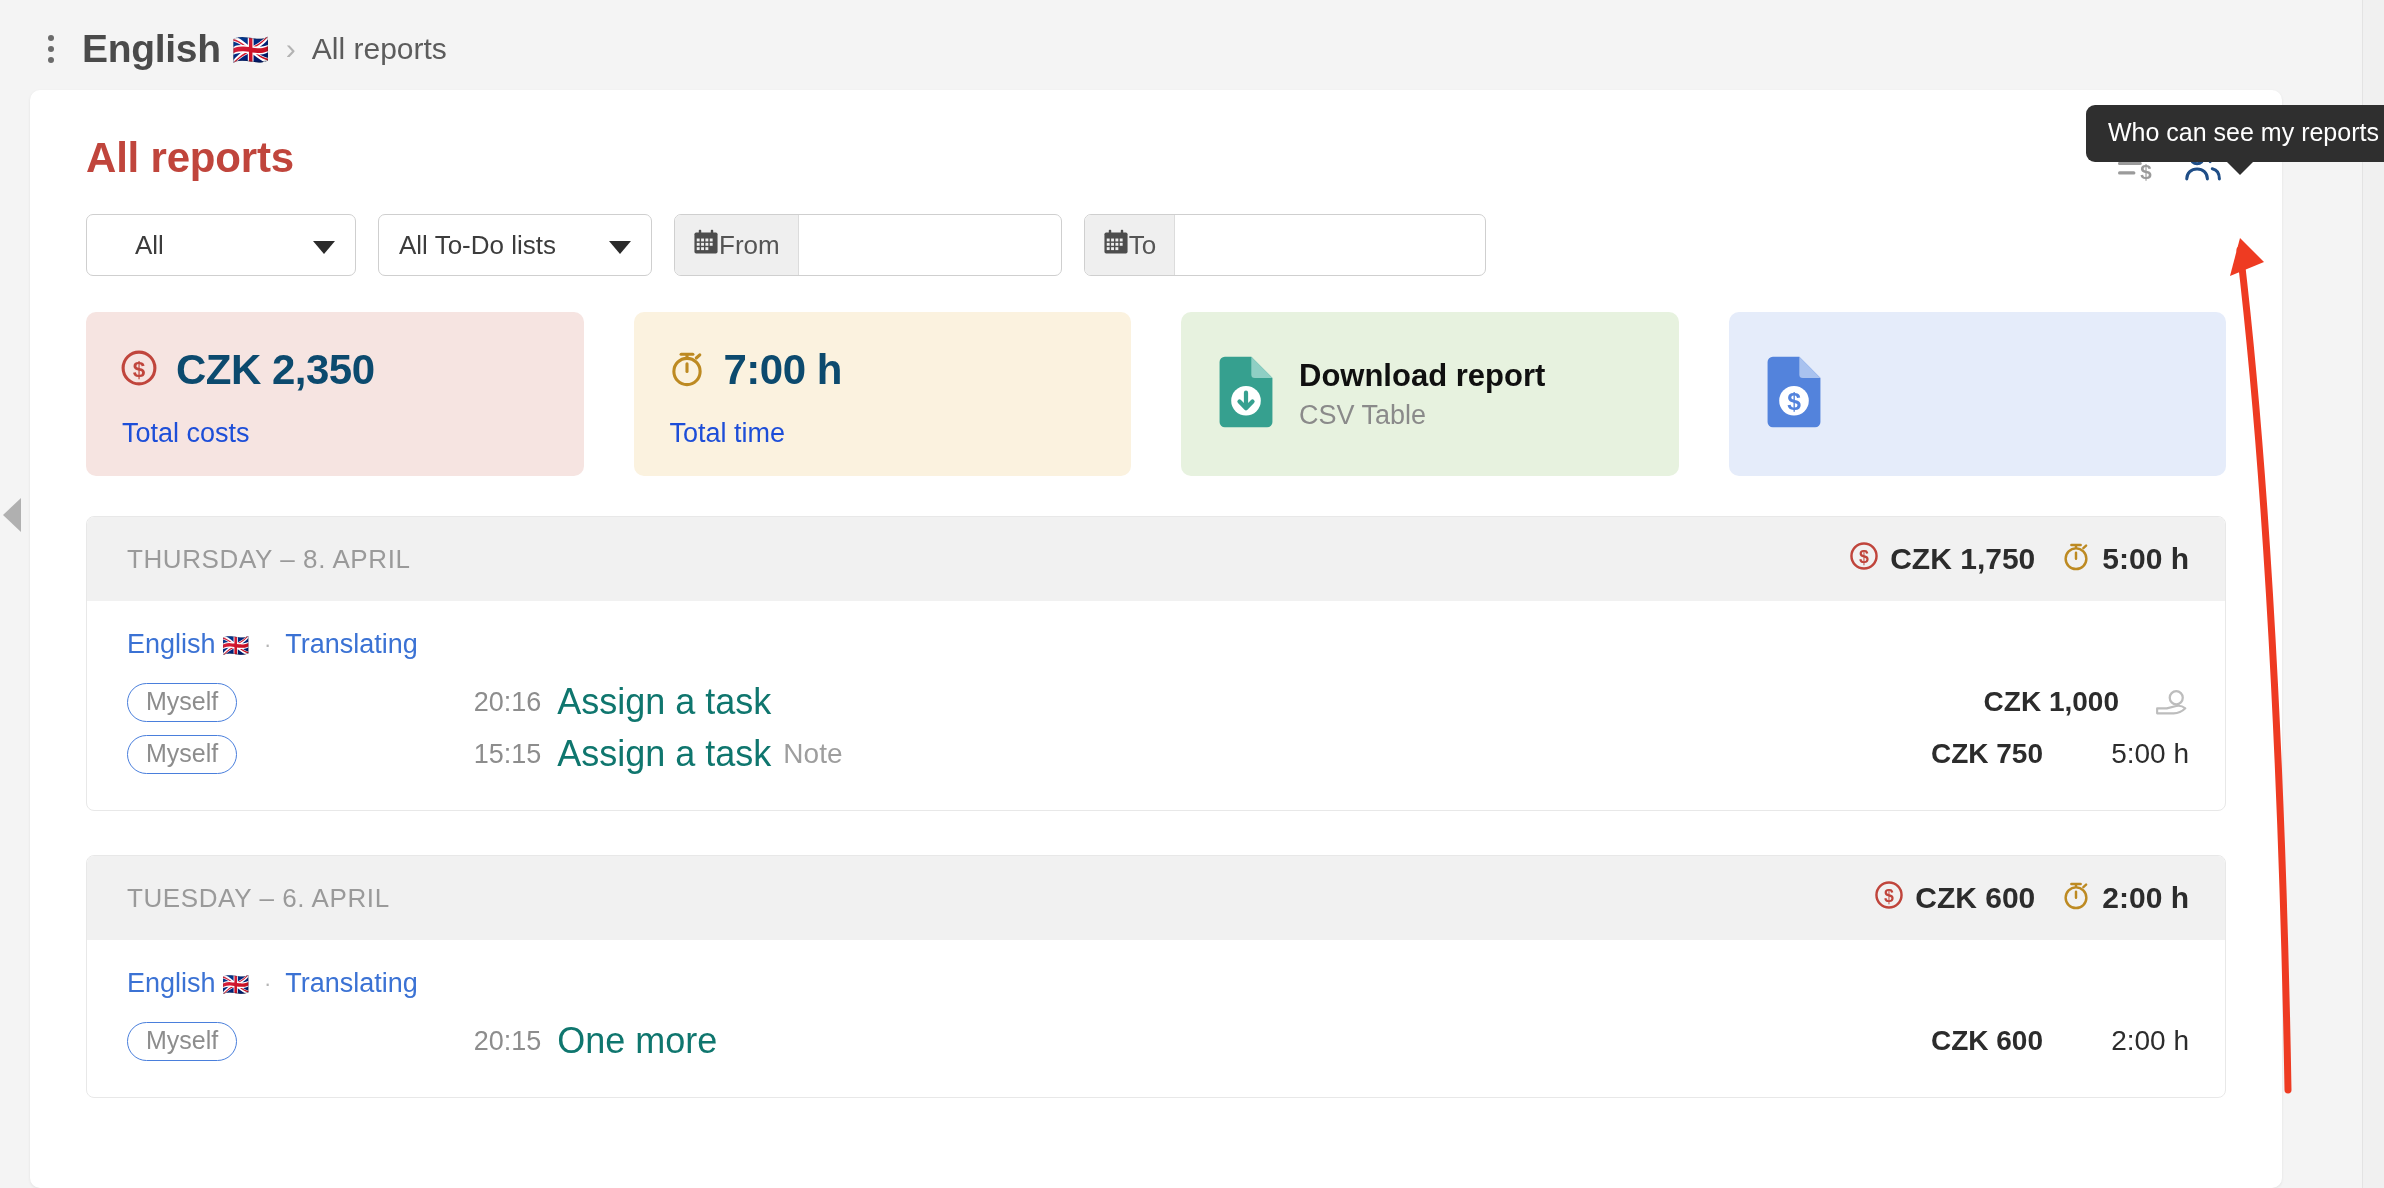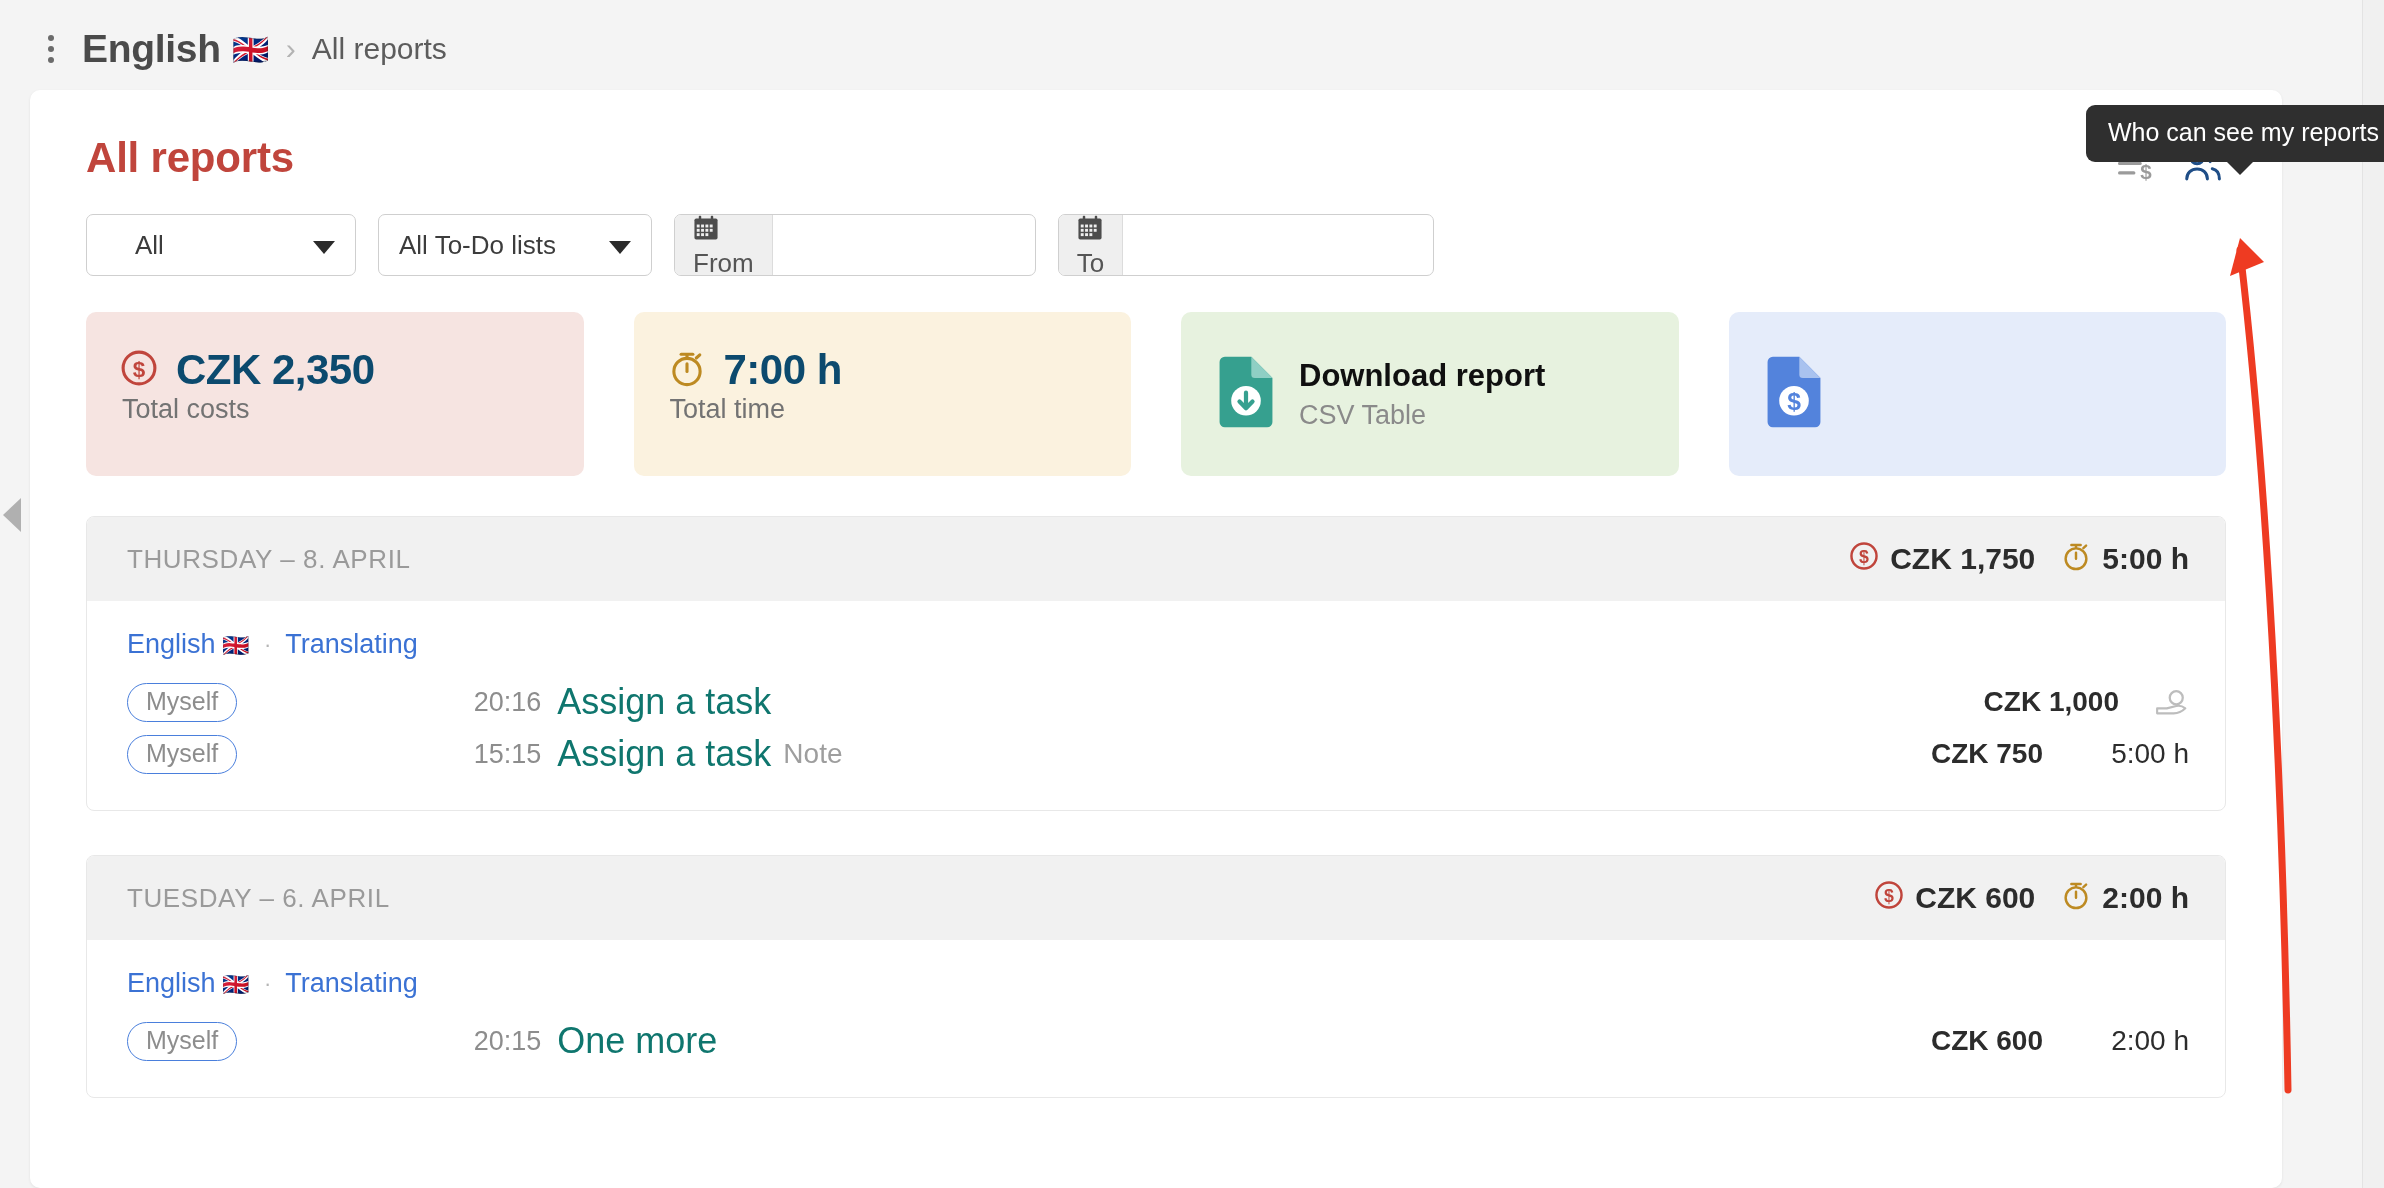--- a/index.html
+++ b/index.html
@@ -145,28 +145,27 @@
     align-items: stretch;
     height: 62px;
     border: 1px solid #cfcfcf;
     border-radius: 7px;
     overflow: hidden;
     background: #fff;
   }
   .date-prefix {
     background: #efefef;
     display: flex;
-    align-items: flex-start;
+    align-items: center;
     gap: 0;
     padding: 0 18px;
     font-size: 26px;
     color: #555;
     border-right: 1px solid #dcdcdc;
     cursor: pointer;
-    flex-direction: column;
   }
   .date-input {
     border: none;
     outline: none;
     font-size: 26px;
     font-family: "Liberation Sans", sans-serif;
     padding: 0 16px;
     background: transparent;
     color: #333;
   }
@@ -184,21 +183,21 @@
     align-items: center;
     gap: 22px;
   }
   .card-stat { flex-direction: column; align-items: flex-start; gap: 0; padding-top: 34px; }
   .card-cost { background: #f6e4e1; }
   .card-time { background: #fbf2df; }
   .card-download { background: #e7f2df; cursor: pointer; }
   .card-invoice { background: #e5ecfa; cursor: pointer; }
   .stat-row { display: flex; align-items: center; gap: 18px; }
   .stat-value { font-size: 42px; font-weight: bold; color: #0c4a6e; letter-spacing: -0.5px; }
-  .stat-label { font-size: 27px; color: #737373; margin-top: 0; margin-left: 2px; }
+  .stat-label { font-size: 27px; color: #1d4ed8; margin-top: 24px; margin-left: 2px; }
   .doc-text { display: flex; flex-direction: column; gap: 6px; }
   .doc-title { font-size: 31px; font-weight: bold; color: #101010; }
   .doc-title-lg { font-size: 38px; font-weight: normal; color: #101010; letter-spacing: -0.2px; }
   .doc-sub { font-size: 27px; color: #8a8a8a; }
 
   
   .day-group {
     border: 1px solid #e8e8e8;
     border-radius: 8px;
     overflow: hidden;

